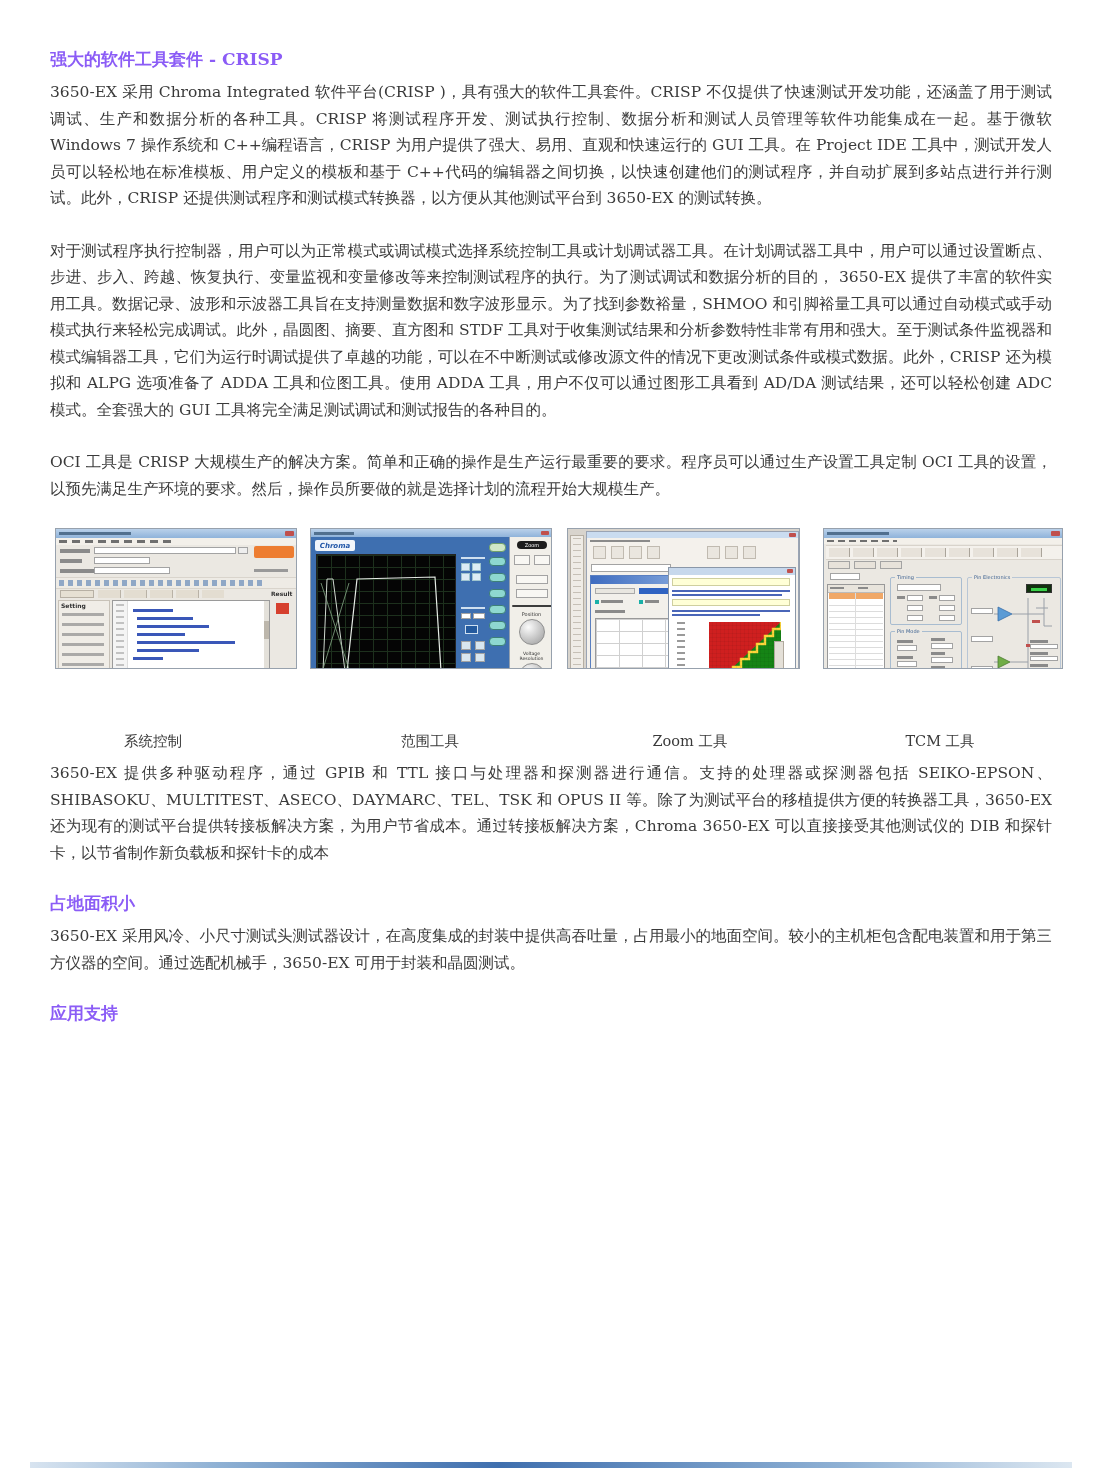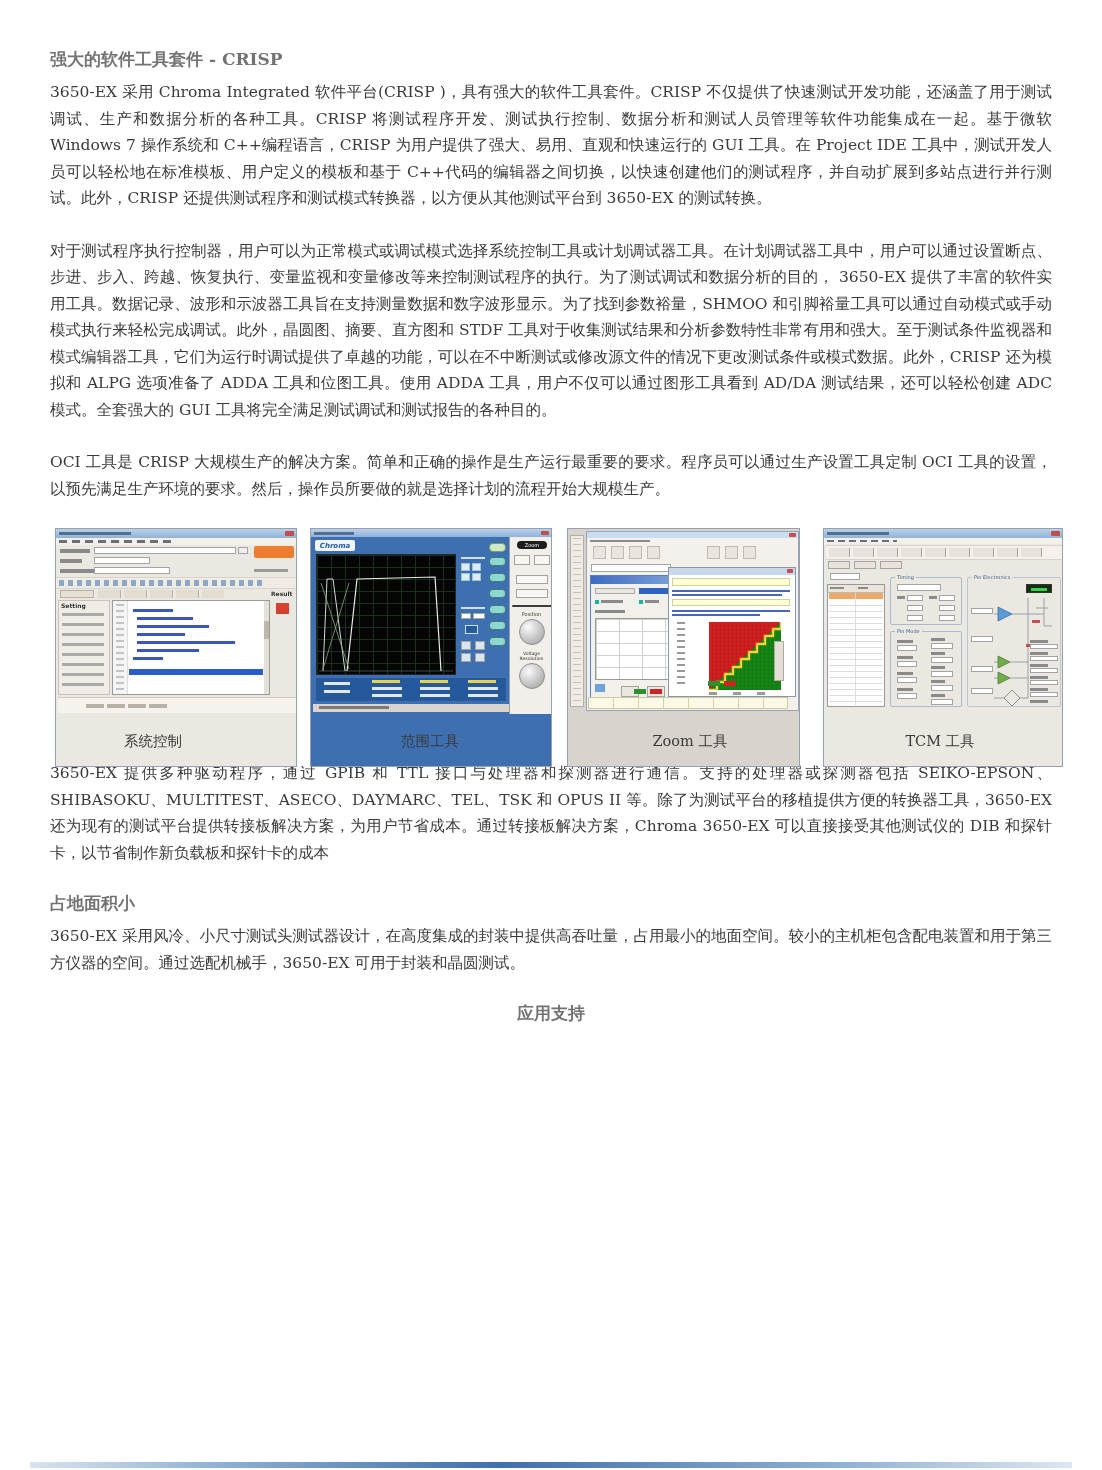--- a/index.html
+++ b/index.html
@@ -4,30 +4,30 @@
 <style>
   html,body{margin:0;padding:0;}
   body{
     width:1102px;height:1470px;position:relative;overflow:hidden;
     background:#ffffff;
     font-family:"DejaVu Serif",serif;
   }
   .page{position:absolute;left:50px;top:48px;width:1002px;}
   h2.sec{
     font-family:"DejaVu Serif",serif;
-    font-size:17px;font-weight:bold;color:#737373;
+    font-size:17px;font-weight:bold;color:#8b5cf6;
     margin:0 0 9px 0;line-height:22px;
   }
   p.body{
     font-size:15.5px;line-height:26.5px;color:#3a3a3a;
     text-align:justify;margin:0 0 26px 0;
   }
   
   .figrow{position:relative;height:186px;margin-top:2px;}
-  .fig{position:absolute;top:0;height:239px;box-sizing:border-box;
+  .fig{position:absolute;top:0;height:141px;box-sizing:border-box;
        border:1px solid #97a1ad;background:#ebe8e2;overflow:hidden;}
   .caprow{position:relative;height:34px;margin-top:12px;}
   .cap{position:absolute;top:6px;width:140px;text-align:center;
        font-size:14.5px;color:#3a3a3a;}
   
   .a{position:absolute;}
   .bar{position:absolute;background:#8a8a8a;}
   .bx{position:absolute;background:#ffffff;border:1px solid #a3a3a3;box-sizing:border-box;}
   .tb{position:absolute;left:0;top:0;right:0;background:linear-gradient(#bad1ea,#8fb3da);}
   .cls{position:absolute;background:#c0504d;border-radius:1px;}
@@ -340,17 +340,17 @@
     <span class="cap" style="left:310px;">范围工具</span>
     <span class="cap" style="left:570px;">Zoom 工具</span>
     <span class="cap" style="left:820px;">TCM 工具</span>
   </div>
 
   <p class="body">3650-EX 提供多种驱动程序，通过 GPIB 和 TTL 接口与处理器和探测器进行通信。支持的处理器或探测器包括 SEIKO-EPSON、SHIBASOKU、MULTITEST、ASECO、DAYMARC、TEL、TSK 和 OPUS II 等。除了为测试平台的移植提供方便的转换器工具，3650-EX 还为现有的测试平台提供转接板解决方案，为用户节省成本。通过转接板解决方案，Chroma 3650-EX 可以直接接受其他测试仪的 DIB 和探针卡，以节省制作新负载板和探针卡的成本</p>
 
   <h2 class="sec" style="margin-top:22px;">占地面积小</h2>
   <p class="body">3650-EX 采用风冷、小尺寸测试头测试器设计，在高度集成的封装中提供高吞吐量，占用最小的地面空间。较小的主机柜包含配电装置和用于第三方仪器的空间。通过选配机械手，3650-EX 可用于封装和晶圆测试。</p>
 
-  <h2 class="sec" style="margin-top:16px;text-align:center;">应用支持</h2>
+  <h2 class="sec" style="margin-top:16px;">应用支持</h2>
 
 </div>
 
 <div class="footerbar"></div>
 
 </body></html>

